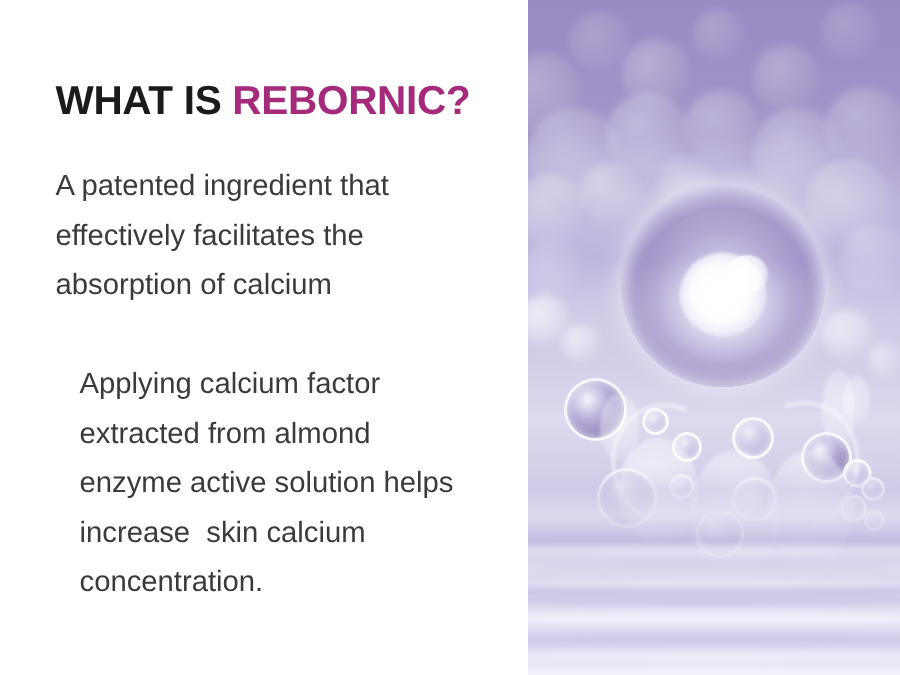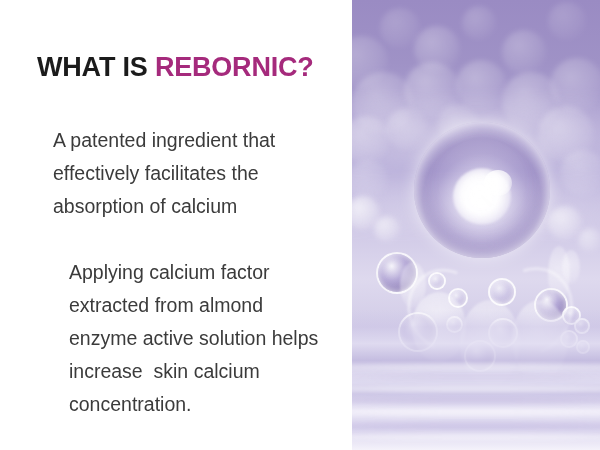--- a/index.html
+++ b/index.html
@@ -43,21 +43,21 @@
   }
   .headline .part-dark { color: #1b1b1b; }
   .headline .part-accent { color: #a52a7c; }
 
   .body-copy {
     position: absolute;
     left: 37px;
     width: 300px;
   }
   .para {
-    margin: 16px;
+    margin: 0;
     font-family: "Liberation Sans", sans-serif;
     font-weight: 300;
     font-size: 19.5px;
     line-height: 33px;
     color: #3b3b3b;
     white-space: pre-wrap;
   }
   .para-1 { position: absolute; top: 108px; left: 0; }
   .para-2 { position: absolute; top: 240px; left: 16px; }
 

